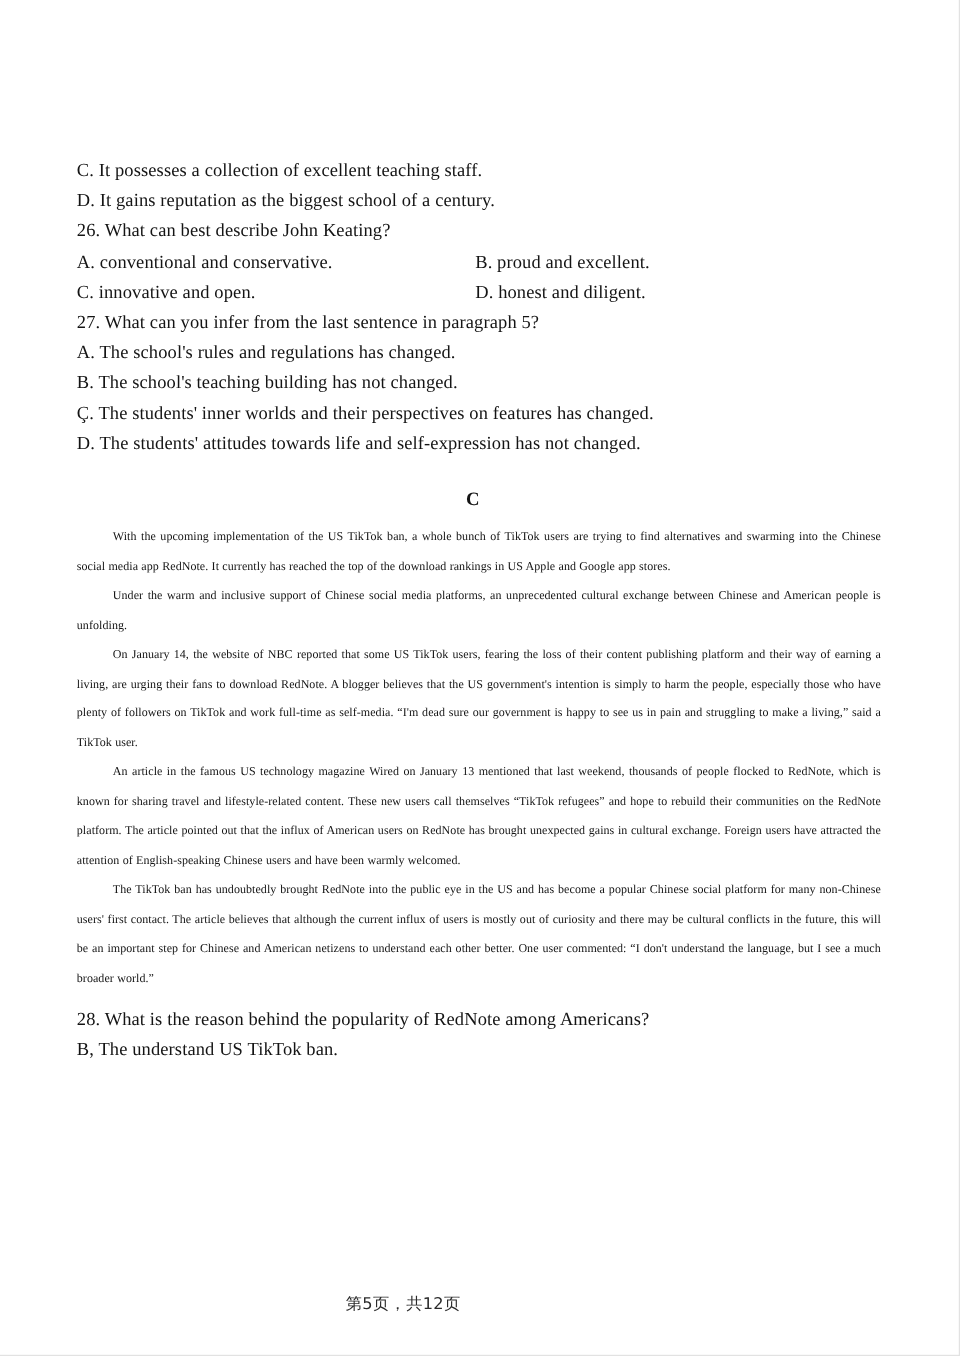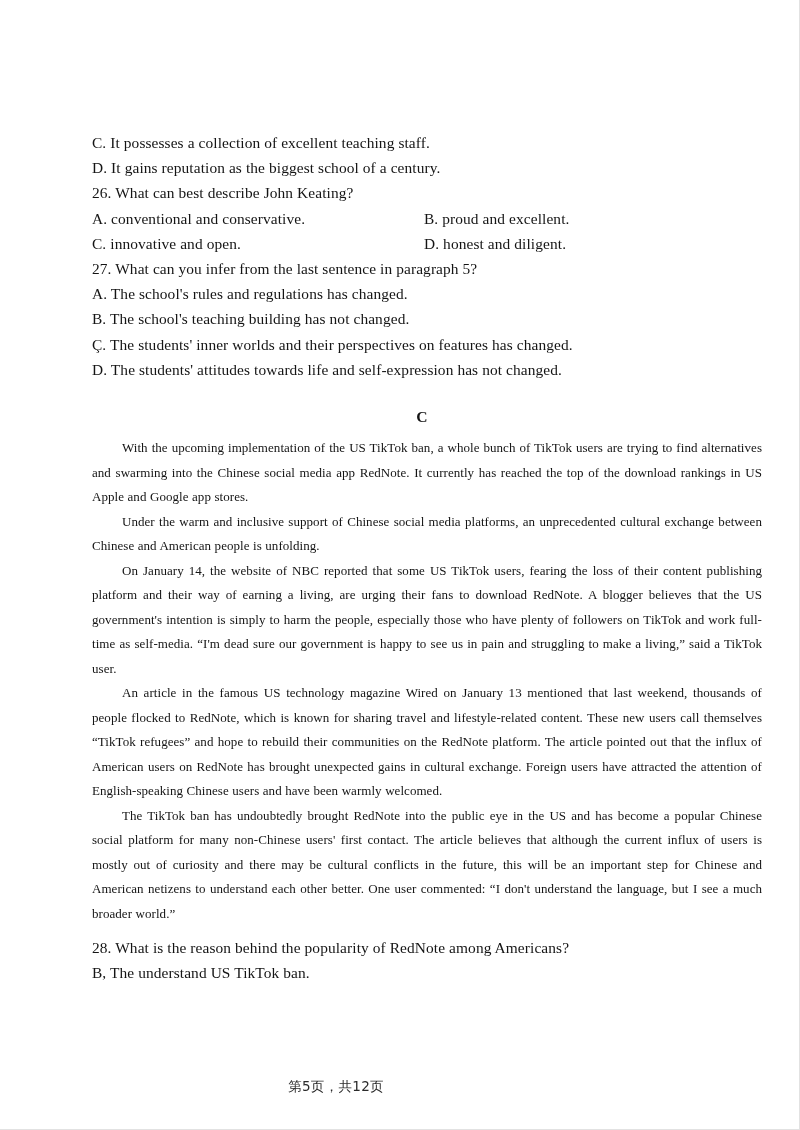--- a/index.html
+++ b/index.html
@@ -24,21 +24,20 @@
     border-right: 1px solid #e2e2e2;
     border-bottom: 1px solid #e2e2e2;
     overflow: hidden;
   }
 
   .content {
     position: absolute;
     left: 64px;
     top: 130px;
     width: 670px;
-    margin-left: 28px;
   }
 
   
   .qline {
     font-size: 15.4px;
     line-height: 25.2px;
     letter-spacing: 0.1px;
     white-space: nowrap;
   }
   .opt-row {
@@ -73,21 +72,21 @@
     padding-right: 10px;
   }
   .passage {
     margin-top: 8px;
   }
   .passage p {
     margin: 0;
     text-align: justify;
     text-justify: inter-word;
     text-indent: 30px;
-    font-size: 13px;
+    font-size: 10px;
     line-height: 24.5px;
     letter-spacing: 0.05px;
     word-spacing: 0.2px;
   }
 
   .q-block { margin-top: 9px; }
 
   
   .footer {
     position: absolute;

